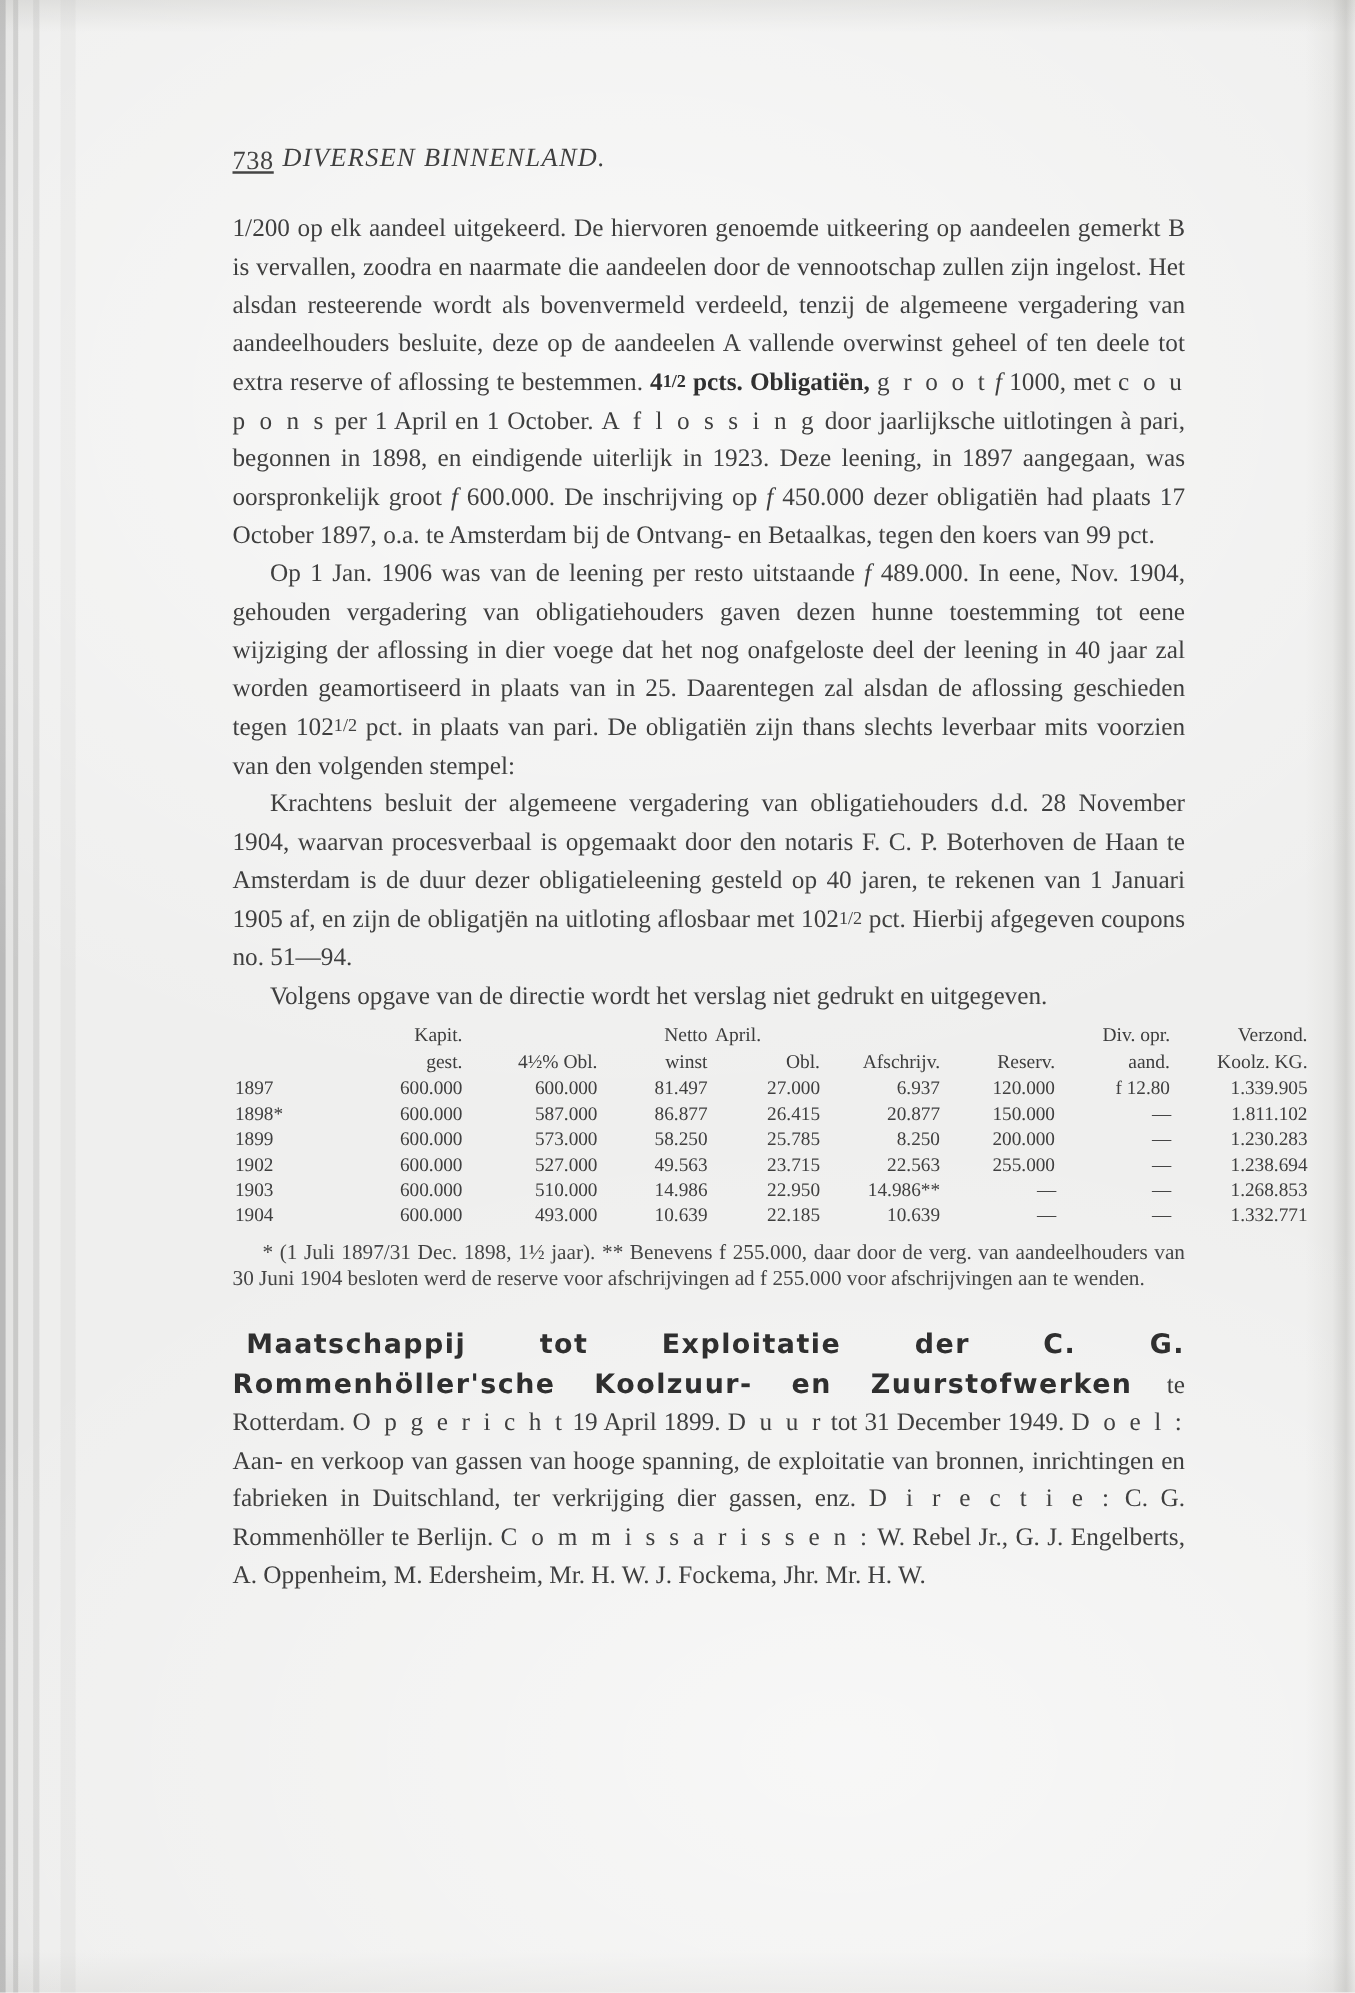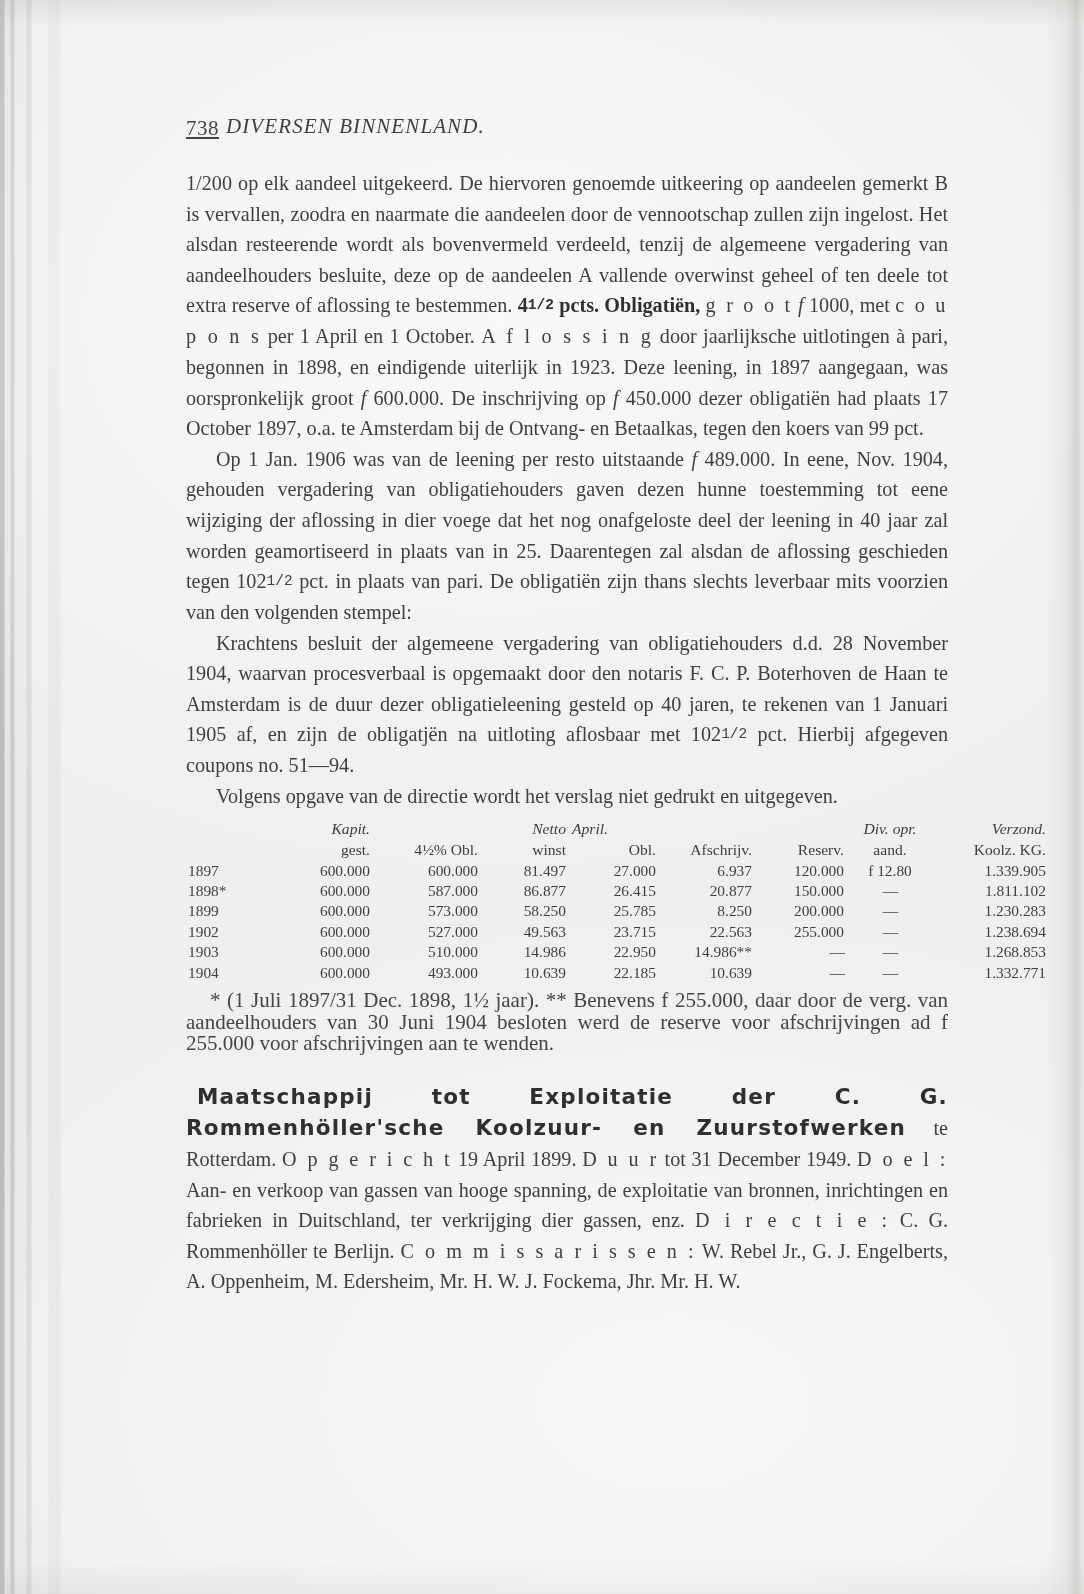--- a/index.html
+++ b/index.html
@@ -101,21 +101,21 @@
     text-align: justify;
     text-justify: inter-word;
     color: #3f3f3f;
     hyphens: manual;
   }
   p.indent { text-indent: 30px; }
 
   .b { font-weight: bold; color: #303030; }
   .spaced { letter-spacing: 2.6px; }
   .gulden { font-style: italic; }
-  .frac { font-size: 0.72em; vertical-align: 0.18em; font-family: Liberation Mono, monospace; }
+  .frac { font-size: 0.72em; vertical-align: 0.18em; }
 
   
   .fin-table {
     margin-top: 6px;
     border-collapse: collapse;
     font-size: 15.4px;
     color: #3f3f3f;
     width: 762px;
     table-layout: fixed;
   }
@@ -126,40 +126,40 @@
     white-space: nowrap;
   }
   .fin-table thead th {
     font-size: 15.6px;
     line-height: 21px;
     text-align: right;
     vertical-align: bottom;
     color: #3d3d3d;
     padding-bottom: 1px;
   }
-  .fin-table thead tr.hrow1 th { padding-bottom: 0; font-style: italic; }
+  .fin-table thead tr.hrow1 th { padding-bottom: 0; }
   .fin-table tbody td {
     line-height: 20.4px;
     text-align: right;
     font-size: 15.4px;
   }
   .fin-table .c-year { width: 78px; text-align: left; padding-left: 2px; }
   .fin-table .c-kapit { width: 104px; }
   .fin-table .c-obl { width: 108px; }
   .fin-table .c-winst { width: 88px; }
   .fin-table .c-inter-obl { width: 84px; }
   .fin-table .c-afs { width: 96px; }
   .fin-table .c-res { width: 92px; margin-top: 20px; }
-  .fin-table .c-div { width: 92px; text-align: center; }
+  .fin-table .c-div { width: 92px; }
   .fin-table .c-verz { width: 110px; }
   .dash { letter-spacing: -1px; }
 
   .footnote {
     margin-top: 7px;
-    font-size: 21px;
+    font-size: 17px;
     line-height: 21.6px;
     text-align: justify;
     color: #454545;
     text-indent: 24px;
   }
 
   
   .company-block {
     margin-top: 26px;
   }

